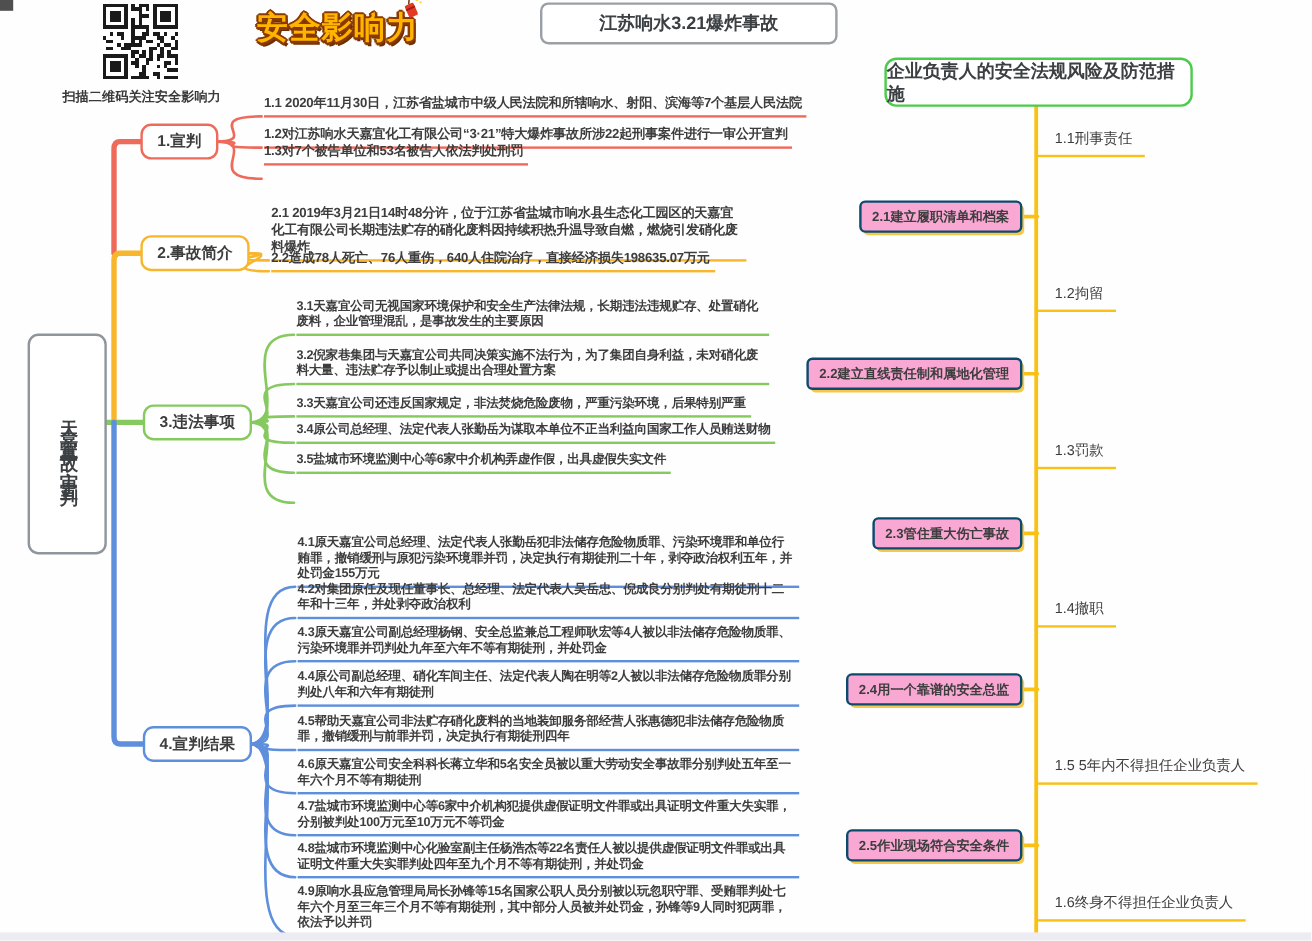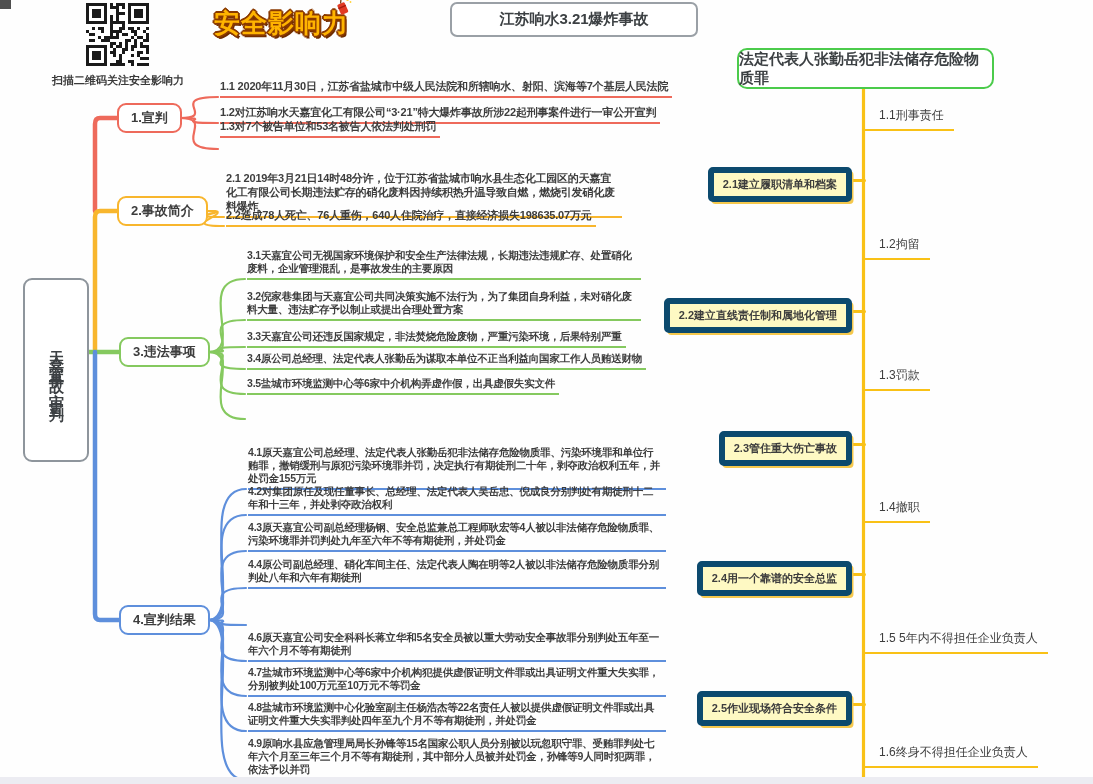--- a/index.html
+++ b/index.html
@@ -35,22 +35,22 @@
   .bnode{position:absolute;z-index:3;background:#fff;border:2px solid #999;
     border-radius:9px;padding:4px 12px;font-size:13px;font-weight:bold;
     color:#3d3d3d;white-space:nowrap;}
   .bitem{position:absolute;z-index:2;font-weight:bold;color:#3d3d3d;
     border-bottom:2px solid #999;padding:0 4px 3px 0;
     font-size:10.5px;line-height:13px;letter-spacing:-0.2px;}
   .bitem.fa{font-size:11px;line-height:14px;}
   .risk-item{position:absolute;left:863px;z-index:2;font-size:12px;font-weight:normal;
     color:#3d3d3d;white-space:nowrap;border-bottom:2.5px solid #f9c116;
     padding:0 10px 5px 16px;}
-  .measure-box{position:absolute;right:241px;z-index:2;background:#fef9c3;
-    border:6px solid #0c4a6e;border-radius:5px;padding:4px 9px;
+  .measure-box{position:absolute;right:241px;z-index:2;background:#f9a8d4;
+    border:2px solid #0c4a6e;border-radius:5px;padding:4px 9px;
     font-size:11px;font-weight:bold;color:#3d3d3d;white-space:nowrap;
     box-shadow:2.5px 3px 0 -1px #f5c84c;}
   .bottom-band{position:absolute;left:0;top:777px;width:1093px;height:7px;
     background:#ececf2;z-index:4;}
 </style>
 </head>
 <body>
 
 <div id="stage">
   <svg id="links" width="1093" height="784" viewBox="0 0 1093 784">
@@ -229,21 +229,21 @@
         <rect x="6" y="9" width="8" height="1.6" fill="#a31d0e"></rect>
         <line x1="10" y1="6" x2="12" y2="2.5" stroke="#7a3b12" stroke-width="1.3"></line>
       </g>
       <circle cx="14.5" cy="2.5" r="1.4" fill="#ffd23a"></circle>
       <circle cx="17.5" cy="5" r="0.9" fill="#ffd23a"></circle>
     </svg>
   </div>
 
   <div class="title-box">江苏响水3.21爆炸事故</div>
 
-  <div class="rtitle-box">法定代表人张勤岳犯非法储存危险物质罪</div>
+  <div class="rtitle-box">企业负责人的安全法规风险及防范措施</div>
 
   <div class="root-node">
     <span>天嘉宜事故一审宣判</span>
   </div>
 
   <div class="bottom-band"></div>
 <div class="bnode" style="left: 117px; top: 103px; border-color: rgb(238, 106, 91);">1.宣判</div>
     <div class="bitem fa" style="left: 220px; top: 79px; border-bottom-color: rgb(238, 106, 91); white-space: nowrap;">1.1 2020年11月30日，江苏省盐城市中级人民法院和所辖响水、射阳、滨海等7个基层人民法院</div>
     <div class="bitem fa" style="left: 220px; top: 105px; border-bottom-color: rgb(238, 106, 91); white-space: nowrap;">1.2对江苏响水天嘉宜化工有限公司“3·21”特大爆炸事故所涉22起刑事案件进行一审公开宣判</div>
     <div class="bitem fa" style="left: 220px; top: 119px; border-bottom-color: rgb(238, 106, 91); white-space: nowrap;">1.3对7个被告单位和53名被告人依法判处刑罚</div>
@@ -254,20 +254,21 @@
     <div class="bitem" style="left: 247px; top: 249px; border-bottom-color: rgb(133, 201, 95); max-width: 390px;">3.1天嘉宜公司无视国家环境保护和安全生产法律法规，长期违法违规贮存、处置硝化废料，企业管理混乱，是事故发生的主要原因</div>
     <div class="bitem" style="left: 247px; top: 290px; border-bottom-color: rgb(133, 201, 95); max-width: 390px;">3.2倪家巷集团与天嘉宜公司共同决策实施不法行为，为了集团自身利益，未对硝化废料大量、违法贮存予以制止或提出合理处置方案</div>
     <div class="bitem" style="left: 247px; top: 330px; border-bottom-color: rgb(133, 201, 95); white-space: nowrap;">3.3天嘉宜公司还违反国家规定，非法焚烧危险废物，严重污染环境，后果特别严重</div>
     <div class="bitem" style="left: 247px; top: 352px; border-bottom-color: rgb(133, 201, 95); white-space: nowrap; text-align: center;">3.4原公司总经理、法定代表人张勤岳为谋取本单位不正当利益向国家工作人员贿送财物</div>
     <div class="bitem" style="left: 247px; top: 377px; border-bottom-color: rgb(133, 201, 95); white-space: nowrap;">3.5盐城市环境监测中心等6家中介机构弄虚作假，出具虚假失实文件</div>
     <div class="bnode" style="left: 119px; top: 605px; border-color: rgb(94, 143, 220);">4.宣判结果</div>
     <div class="bitem" style="left: 248px; top: 446px; border-bottom-color: rgb(94, 143, 220); max-width: 414px;">4.1原天嘉宜公司总经理、法定代表人张勤岳犯非法储存危险物质罪、污染环境罪和单位行贿罪，撤销缓刑与原犯污染环境罪并罚，决定执行有期徒刑二十年，剥夺政治权利五年，并处罚金155万元</div>
     <div class="bitem" style="left: 248px; top: 485px; border-bottom-color: rgb(94, 143, 220); max-width: 414px;">4.2对集团原任及现任董事长、总经理、法定代表人吴岳忠、倪成良分别判处有期徒刑十二年和十三年，并处剥夺政治权利</div>
     <div class="bitem" style="left: 248px; top: 521px; border-bottom-color: rgb(94, 143, 220); max-width: 414px;">4.3原天嘉宜公司副总经理杨钢、安全总监兼总工程师耿宏等4人被以非法储存危险物质罪、污染环境罪并罚判处九年至六年不等有期徒刑，并处罚金</div>
     <div class="bitem" style="left: 248px; top: 558px; border-bottom-color: rgb(94, 143, 220); max-width: 414px;">4.4原公司副总经理、硝化车间主任、法定代表人陶在明等2人被以非法储存危险物质罪分别判处八年和六年有期徒刑</div>
+    <div class="bitem" style="left: 248px; top: 595px; border-bottom-color: rgb(94, 143, 220); max-width: 414px;">4.5帮助天嘉宜公司非法贮存硝化废料的当地装卸服务部经营人张惠德犯非法储存危险物质罪，撤销缓刑与前罪并罚，决定执行有期徒刑四年</div>
     <div class="bitem" style="left: 248px; top: 631px; border-bottom-color: rgb(94, 143, 220); max-width: 414px;">4.6原天嘉宜公司安全科科长蒋立华和5名安全员被以重大劳动安全事故罪分别判处五年至一年六个月不等有期徒刑</div>
     <div class="bitem" style="left: 248px; top: 666px; border-bottom-color: rgb(94, 143, 220); max-width: 414px;">4.7盐城市环境监测中心等6家中介机构犯提供虚假证明文件罪或出具证明文件重大失实罪，分别被判处100万元至10万元不等罚金</div>
     <div class="bitem" style="left: 248px; top: 701px; border-bottom-color: rgb(94, 143, 220); max-width: 414px;">4.8盐城市环境监测中心化验室副主任杨浩杰等22名责任人被以提供虚假证明文件罪或出具证明文件重大失实罪判处四年至九个月不等有期徒刑，并处罚金</div>
     <div class="bitem" style="left: 248px; top: 737px; border-bottom-color: rgb(94, 143, 220); max-width: 414px;">4.9原响水县应急管理局局长孙锋等15名国家公职人员分别被以玩忽职守罪、受贿罪判处七年六个月至三年三个月不等有期徒刑，其中部分人员被并处罚金，孙锋等9人同时犯两罪，依法予以并罚</div>
     <div class="risk-item" style="top: 107px; border-bottom-color: rgb(249, 193, 22);">1.1刑事责任</div>
     <div class="risk-item" style="top: 236px; border-bottom-color: rgb(249, 193, 22);">1.2拘留</div>
     <div class="risk-item" style="top: 367px; border-bottom-color: rgb(249, 193, 22);">1.3罚款</div>
     <div class="risk-item" style="top: 499px; border-bottom-color: rgb(249, 193, 22);">1.4撤职</div>
     <div class="risk-item" style="top: 630px; border-bottom-color: rgb(249, 193, 22);">1.5 5年内不得担任企业负责人</div>
     <div class="risk-item" style="top: 744px; border-bottom-color: rgb(249, 193, 22);">1.6终身不得担任企业负责人</div>

